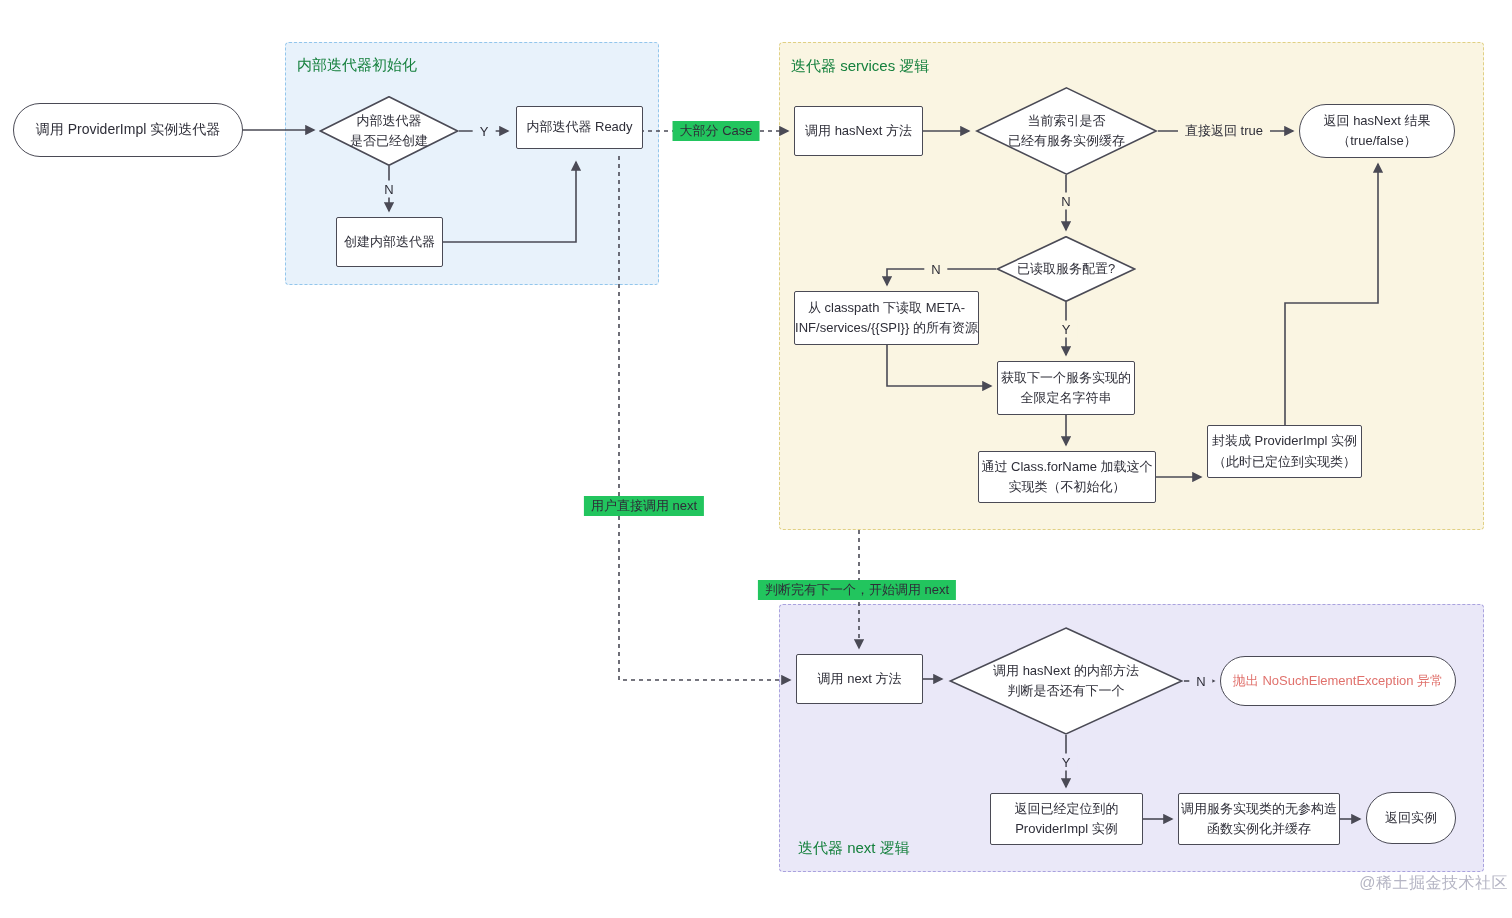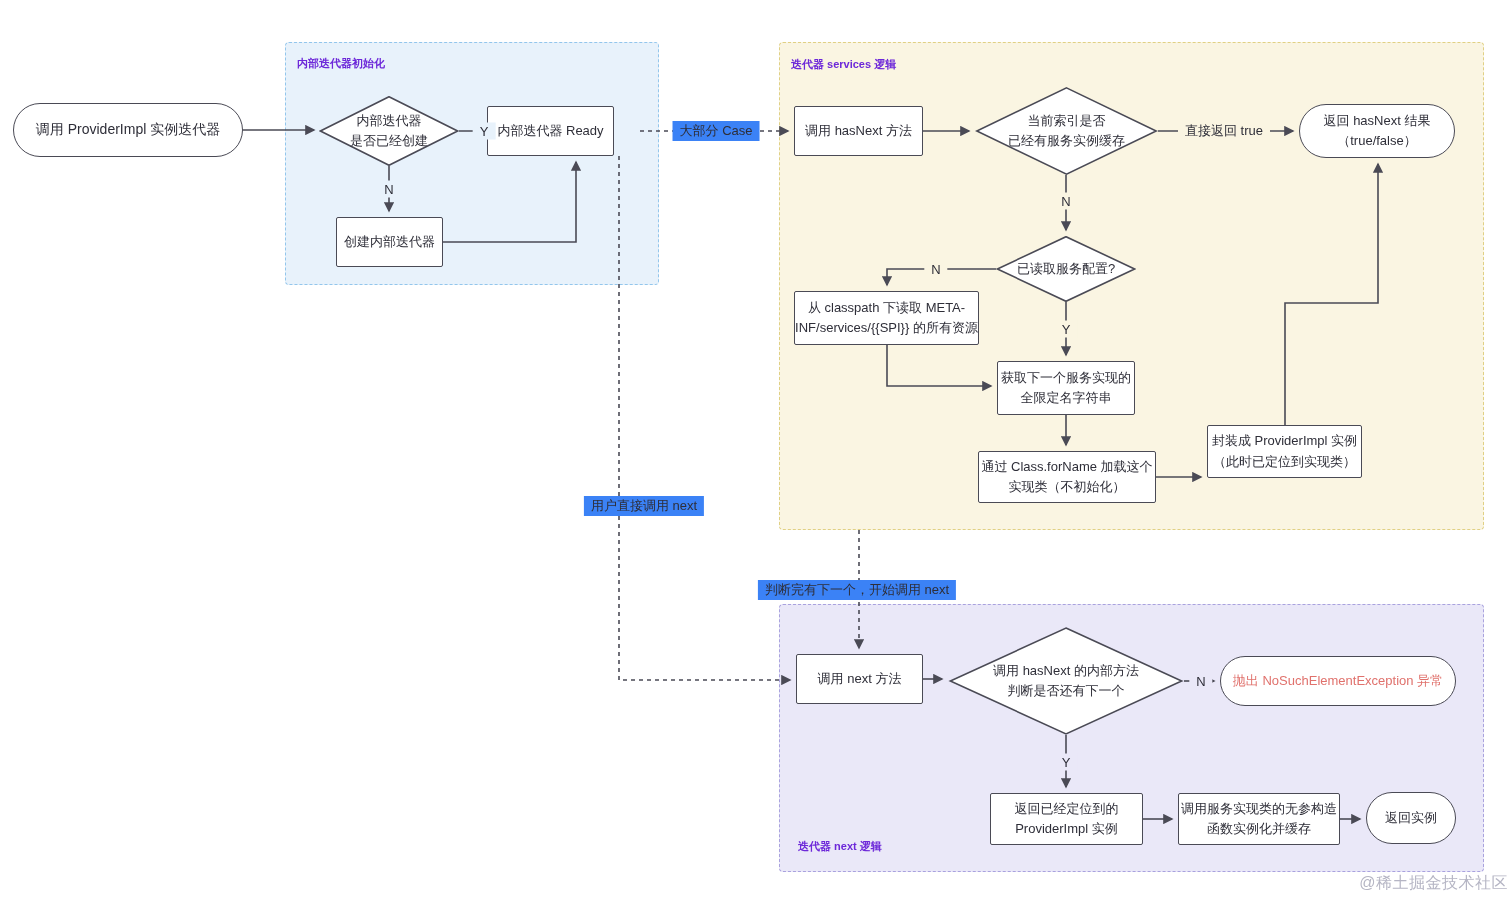--- a/index.html
+++ b/index.html
@@ -10,21 +10,21 @@
   *{box-sizing:border-box;margin:0;padding:0}
   html,body{width:1512px;height:918px;background:#ffffff;overflow:hidden;
     font-family:"Liberation Sans","DejaVu Sans",sans-serif;color:var(--text)}
   #canvas{position:relative;width:1512px;height:918px;background:#fff}
 
   
   .region{position:absolute;border:1.5px dashed;border-radius:4px}
   .region.blue{background:var(--blue-fill);border-color:var(--blue-border)}
   .region.yellow{background:var(--yellow-fill);border-color:var(--yellow-border)}
   .region.purple{background:var(--purple-fill);border-color:var(--purple-border)}
-  .region-title{position:absolute;font-size:11px;font-weight:700;color:#6d28d9;white-space:nowrap;z-index:3}
+  .region-title{position:absolute;font-size:15px;font-weight:400;color:#15803d;white-space:nowrap;z-index:3}
 
   
   #wires{position:absolute;left:0;top:0;z-index:2}
   #wires polyline,#wires path.wire{fill:none;stroke:var(--line);stroke-width:1.6px}
   #wires .dash{stroke-dasharray:4 4}
   #arrhead path{fill:var(--line)}
 
   
   .node{position:absolute;z-index:4;display:flex;align-items:center;justify-content:center;
     text-align:center;font-size:13px;line-height:1.55;color:var(--text)}
@@ -34,21 +34,21 @@
   .node .ln{display:block;white-space:nowrap}
   .node.diamond{background:transparent;border:none}
   .dshape{position:absolute;left:0;top:0;width:100%;height:100%}
   .dshape polygon{fill:#fff;stroke:var(--node-border);stroke-width:1.6px;vector-effect:non-scaling-stroke}
   .dtxt{position:relative;z-index:1}
   .red-text{color:var(--accent-red)}
 
   
   .elabel{position:absolute;z-index:5;transform:translate(-50%,-50%);white-space:nowrap;
     font-size:13px;color:var(--text);padding:1px 7px}
-  .elabel.bg-white{background:#3b82f6}
+  .elabel.bg-white{background:#22c55e}
   .elabel.bg-blue{background:var(--blue-fill)}
   .elabel.bg-yellow{background:var(--yellow-fill)}
   .elabel.bg-purple{background:var(--purple-fill)}
 
   .watermark{position:absolute;left:1318px;top:873px;width:190px;text-align:right;
     font-size:16px;color:#b5b5c4;z-index:6;letter-spacing:.5px}
 </style>
 </head>
 <body>
 
@@ -100,21 +100,21 @@
   <div class="node diamond" style="left:319px;top:96px;width:140px;height:70px">
     <svg class="dshape" viewBox="0 0 100 100" preserveAspectRatio="none">
         <polygon points="50,1 99,50 50,99 1,50"></polygon>
       </svg>
     <div class="dtxt">
       <span class="ln">内部迭代器</span>
       <span class="ln">是否已经创建</span>
     </div>
   </div>
 
-  <div class="node rect" style="left:487px;top:106px;width:127px;height:50px">
+  <div class="node rect" style="left:516px;top:106px;width:127px;height:43px">
     <span class="ln">内部迭代器 Ready</span>
   </div>
 
   <div class="node rect" style="left:336px;top:217px;width:107px;height:50px">
     <span class="ln">创建内部迭代器</span>
   </div>
 
   <div class="node rect" style="left:794px;top:106px;width:129px;height:50px">
     <span class="ln">调用 hasNext 方法</span>
   </div>

